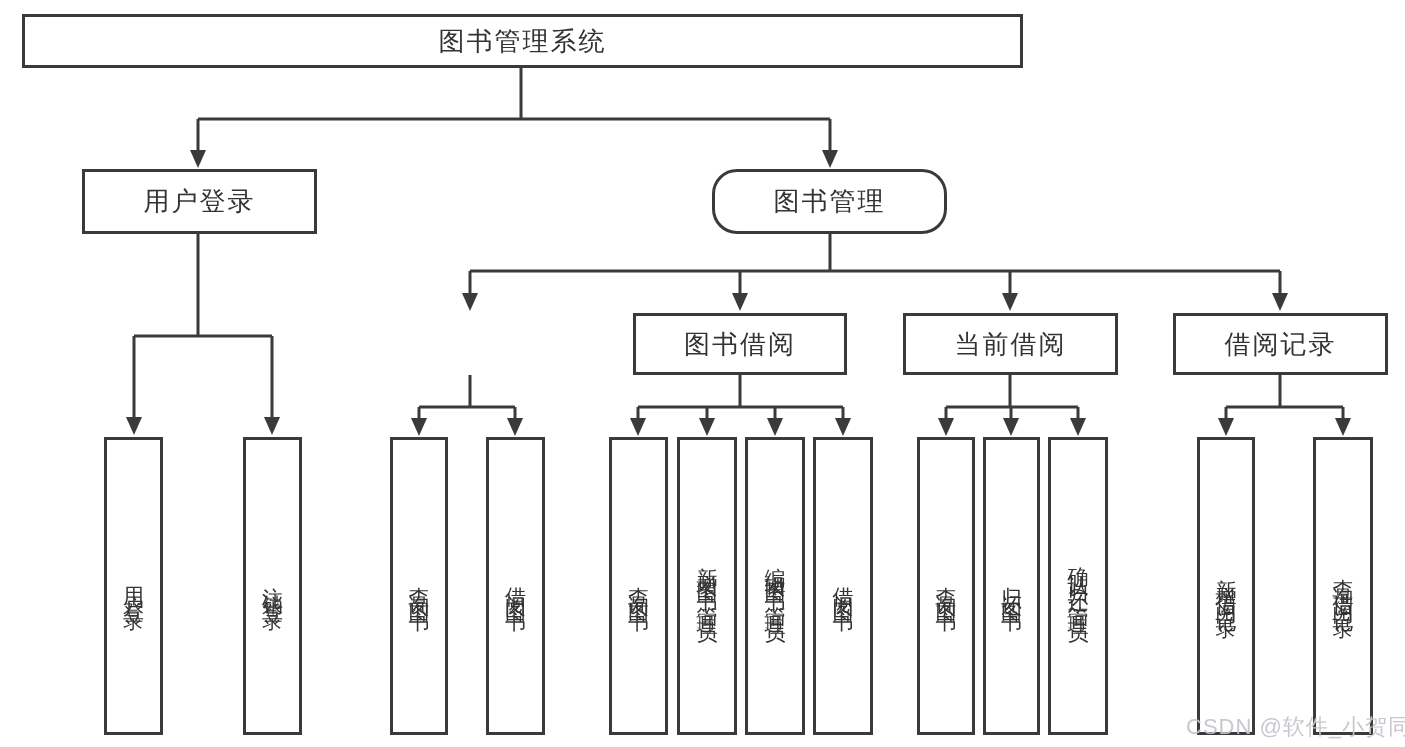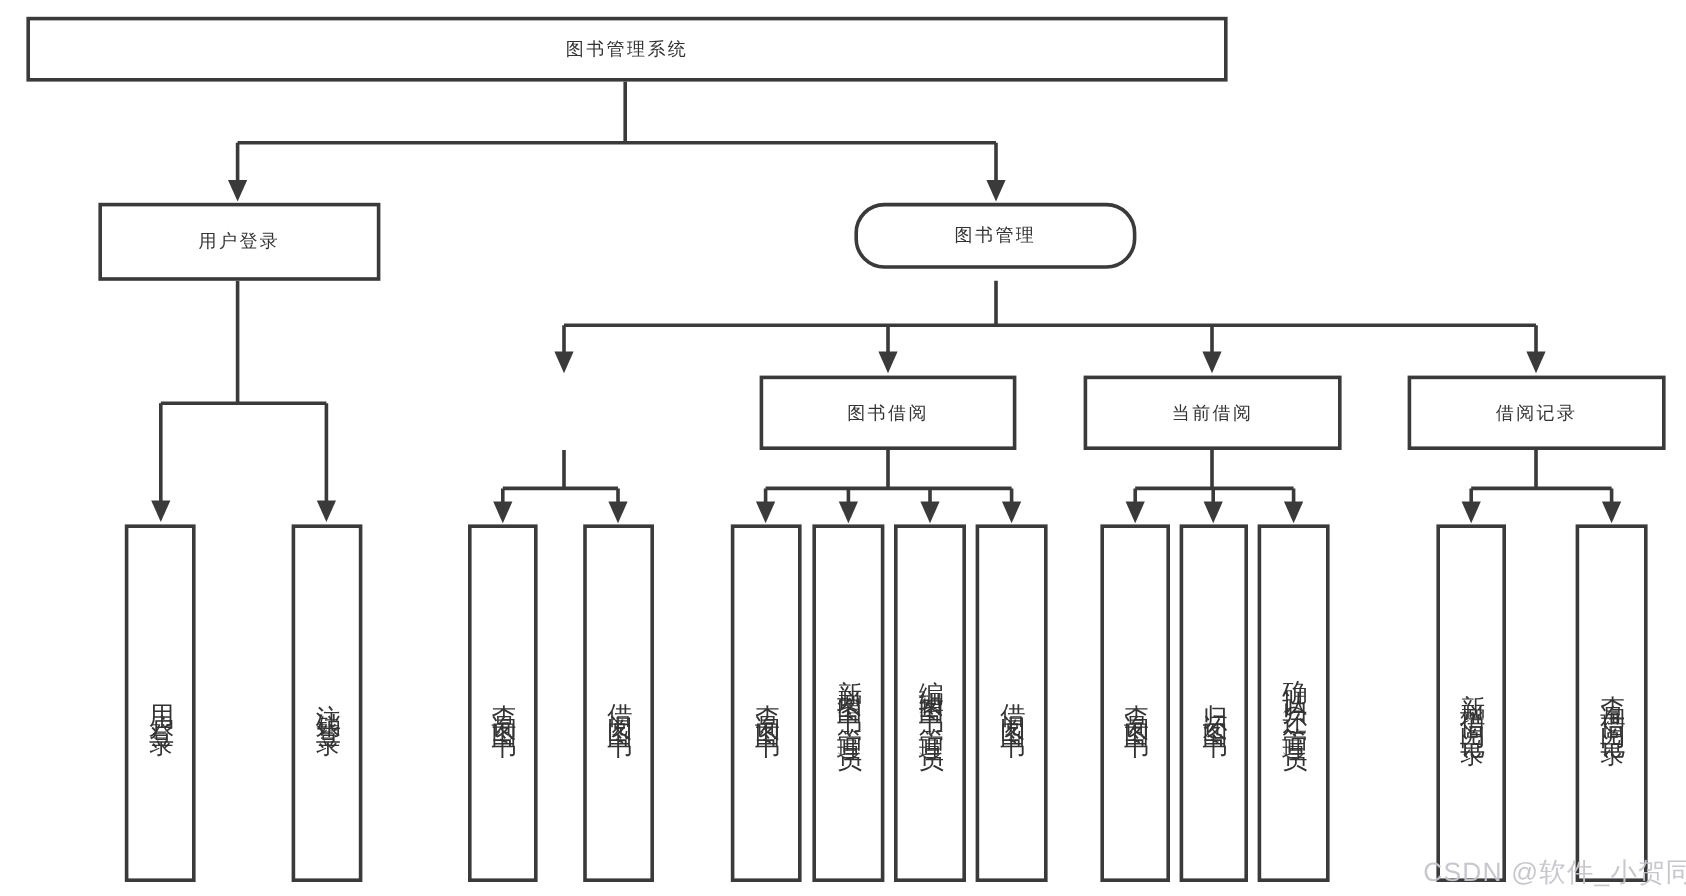--- a/index.html
+++ b/index.html
@@ -26,21 +26,21 @@
     position: absolute;
     box-sizing: border-box;
     background: #ffffff;
     border: 3px solid #3a3a3a;
     display: flex;
     align-items: center;
     justify-content: center;
     color: #333333;
   }
   .h-node {
-    font-size: 15px;
+    font-size: 26px;
     letter-spacing: 2px;
     white-space: nowrap;
   }
   .v-node .v-text {
     writing-mode: vertical-rl;
     text-orientation: mixed;
     font-size: 21px;
     letter-spacing: 8px;
     line-height: 1.15;
     white-space: nowrap;
@@ -114,21 +114,21 @@
       <polygon points="1003,418 1019,418 1011,436"></polygon>
       <polygon points="1070,418 1086,418 1078,436"></polygon>
       <polygon points="1218,418 1234,418 1226,436"></polygon>
       <polygon points="1335,418 1351,418 1343,436"></polygon>
     </g>
   </svg>
 
   <div class="node h-node" style="left:22px; top:14px; width:1001px; height:54px;">图书管理系统</div>
 
   <div class="node h-node" style="left:82px; top:169px; width:235px; height:65px;">用户登录</div>
-  <div class="node h-node" style="left:712px; top:169px; width:235px; height:55px;border-radius:25px;">图书管理</div>
+  <div class="node h-node" style="left:712px; top:169px; width:235px; height:65px;border-radius:25px;">图书管理</div>
 
   <div class="node h-node" style="left:633px; top:313px; width:214px; height:62px;">图书借阅</div>
   <div class="node h-node" style="left:903px; top:313px; width:215px; height:62px;">当前借阅</div>
   <div class="node h-node" style="left:1173px; top:313px; width:215px; height:62px;">借阅记录</div>
 
   <div class="node v-node" style="left:104px; top:437px; width:59px; height:298px;">
     <span class="v-text">用户登录</span>
   </div>
   <div class="node v-node" style="left:243px; top:437px; width:59px; height:298px;">
     <span class="v-text">注销登录</span>

